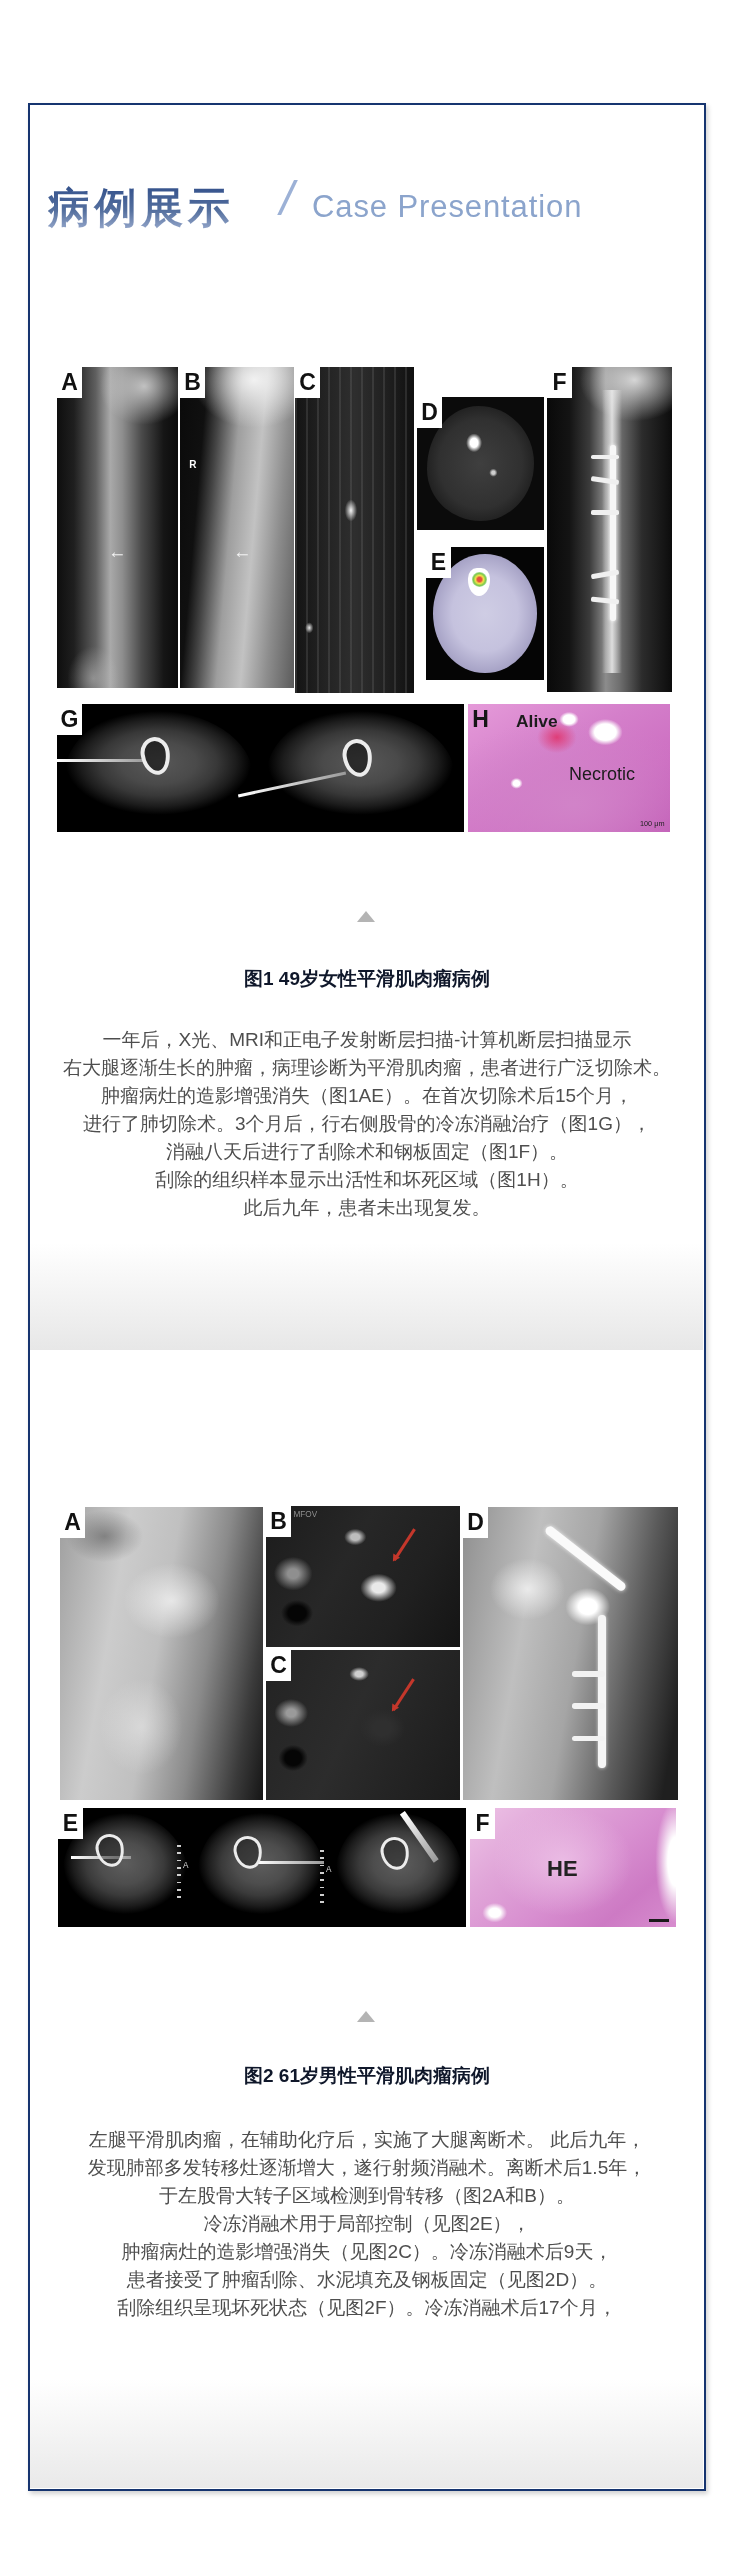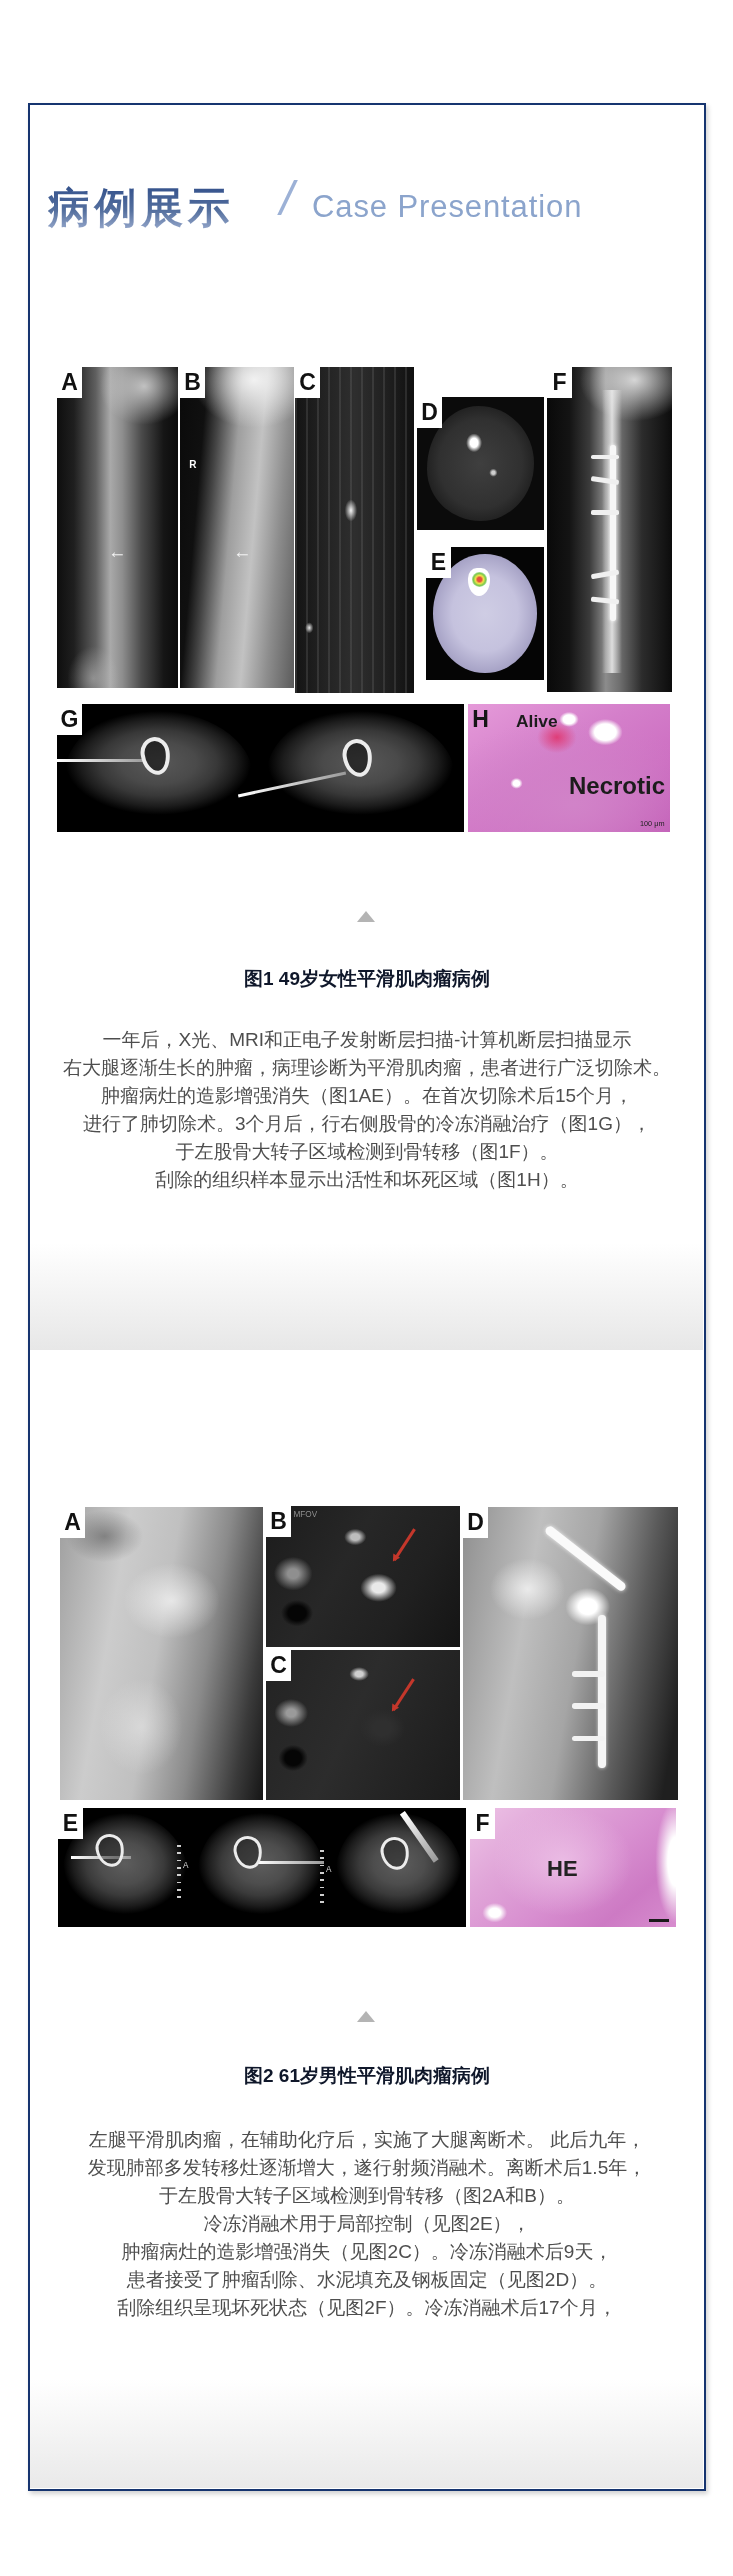--- a/index.html
+++ b/index.html
@@ -87,21 +87,21 @@
   .needle { position:absolute; height:2.7px; background:linear-gradient(90deg,#ffffff,#9a9a9a); z-index:1; }
   .pH1 { left:468px; top:704px; width:202px; height:128px;
     background:
       radial-gradient(24px 18.3px at 68% 22%, #ffffff 45%, rgba(255,255,255,0) 72%),
       radial-gradient(13px 10px at 50% 12%, #ffffff 45%, rgba(255,255,255,0) 75%),
       radial-gradient(8.2px 7.3px at 24% 62%, #ffffff 40%, rgba(255,255,255,0) 75%),
       radial-gradient(27.5px 22px at 44% 26%, rgba(226,38,92,.75), rgba(226,38,92,0) 72%),
       radial-gradient(137px 87px at 52% 78%, #d183c8 0%, rgba(209,131,200,0) 100%),
       linear-gradient(150deg,#e59ad9 0%,#d47fca 40%,#cd6fc2 70%,#c05bb5 100%); }
   .alive-label    { position:absolute; left:48px; top:7.3px;  font-size:17.4px; font-weight:600; color:#1c1c1c; }
-  .necrotic-label { position:absolute; left:101px; top:68px; font-size:24px; font-weight:700; color:#1c1c1c; }
+  .necrotic-label { position:absolute; left:101px; top:60px; font-size:18px; font-weight:400; color:#1c1c1c; }
   .scalebar { position:absolute; right:5.5px; bottom:2.7px; text-align:center; z-index:2; }
   .scalebar .bar { width:27.5px; height:1.8px; background:#222; margin:0 auto 0.9px auto; }
   .scalebar .txt { font-size:7.3px; color:#222; line-height:8.2px; }
 
   
   .pA2 { left:60px; top:1507px; width:203px; height:293px;
     background:
       radial-gradient(55px 37px at 22% 10%, rgba(80,80,80,.55), rgba(80,80,80,0) 70%),
       radial-gradient(64px 50px at 55% 32%, rgba(246,246,246,.75), rgba(246,246,246,0) 75%),
       radial-gradient(55px 64px at 40% 75%, rgba(235,235,235,.55), rgba(235,235,235,0) 75%),
@@ -225,22 +225,23 @@
     </span>
   </div>
 
   <div class="up-triangle" style="left:357px; top:911px;"></div>
   <div class="caption" style="top:966px;">图1 49岁女性平滑肌肉瘤病例</div>
   <div class="desc" style="top:1026px;">
     <div>一年后，X光、MRI和正电子发射断层扫描-计算机断层扫描显示</div>
     <div>右大腿逐渐生长的肿瘤，病理诊断为平滑肌肉瘤，患者进行广泛切除术。</div>
     <div>肿瘤病灶的造影增强消失（图1AE）。在首次切除术后15个月，</div>
     <div>进行了肺切除术。3个月后，行右侧股骨的冷冻消融治疗（图1G），</div>
-    <div>于左股骨大转子区域检测到骨转移（图1F）。</div>
+    <div>消融八天后进行了刮除术和钢板固定（图1F）。</div>
     <div>刮除的组织样本显示出活性和坏死区域（图1H）。</div>
+    <div>此后九年，患者未出现复发。</div>
   </div>
 
   <div class="panel pA2">
     <span class="plabel">A</span>
   </div>
 
   <div class="panel pB2">
     <span class="plabel">B</span>
     <span class="mfov">MFOV</span>
     <span class="red-arrow" style="left:137px; top:20px;"></span>

